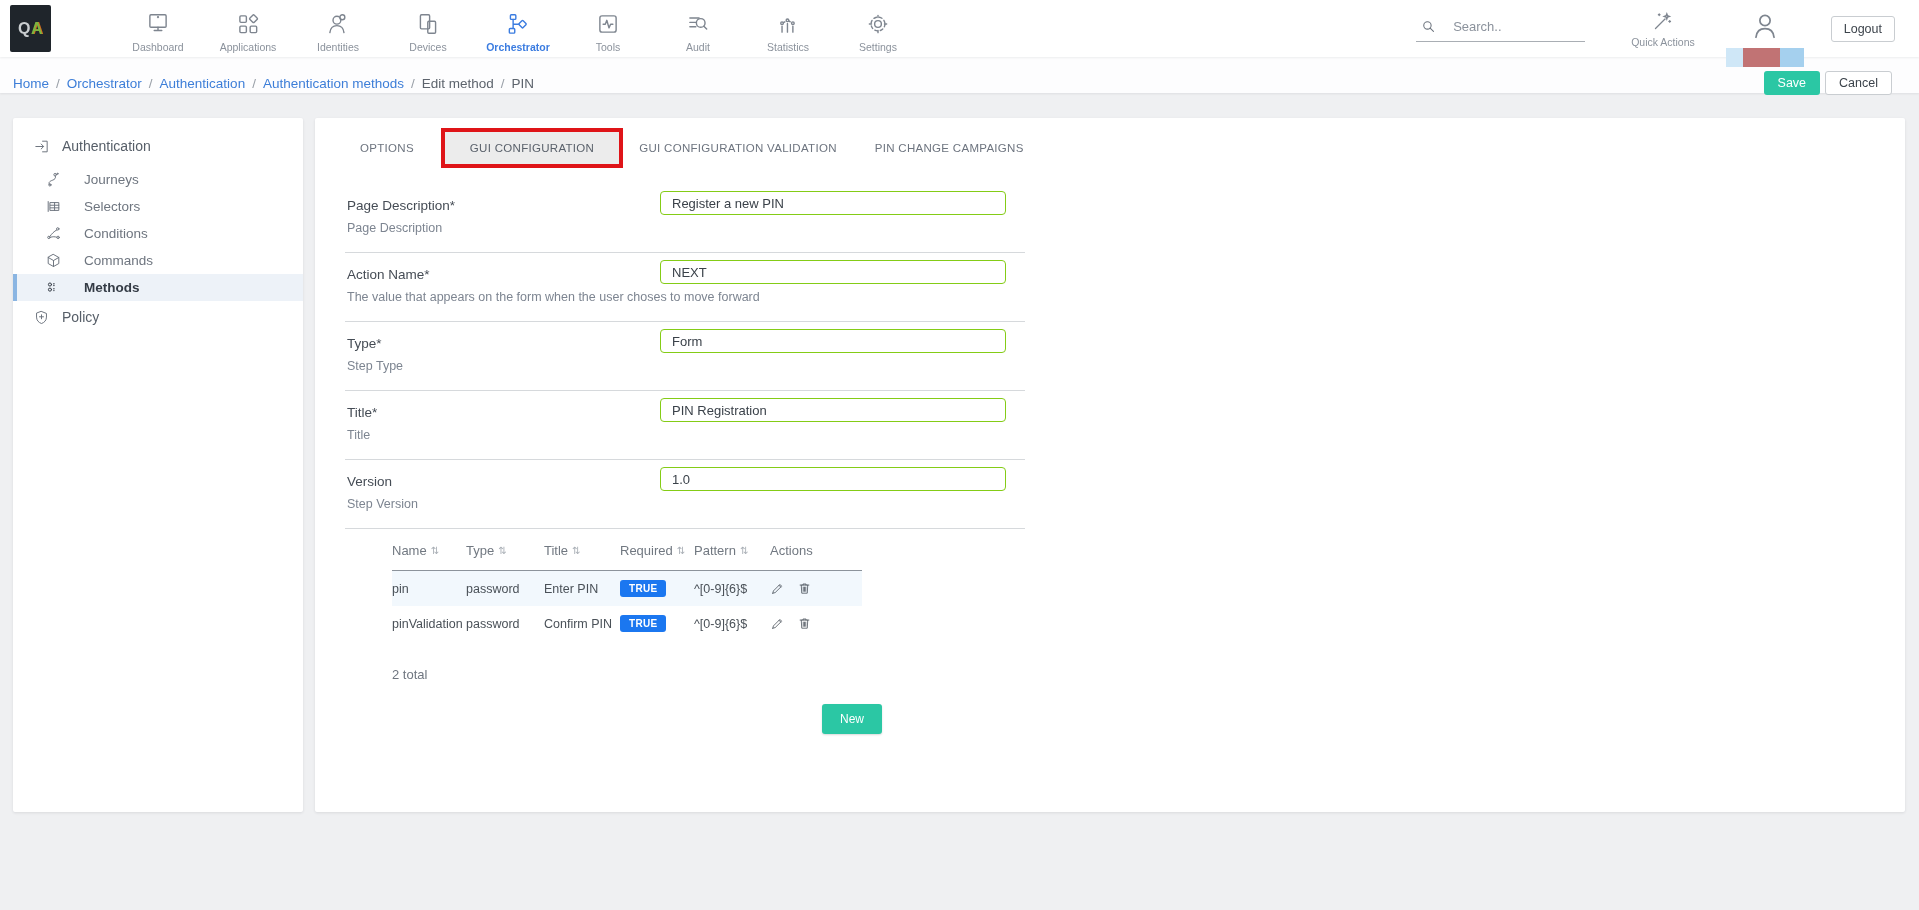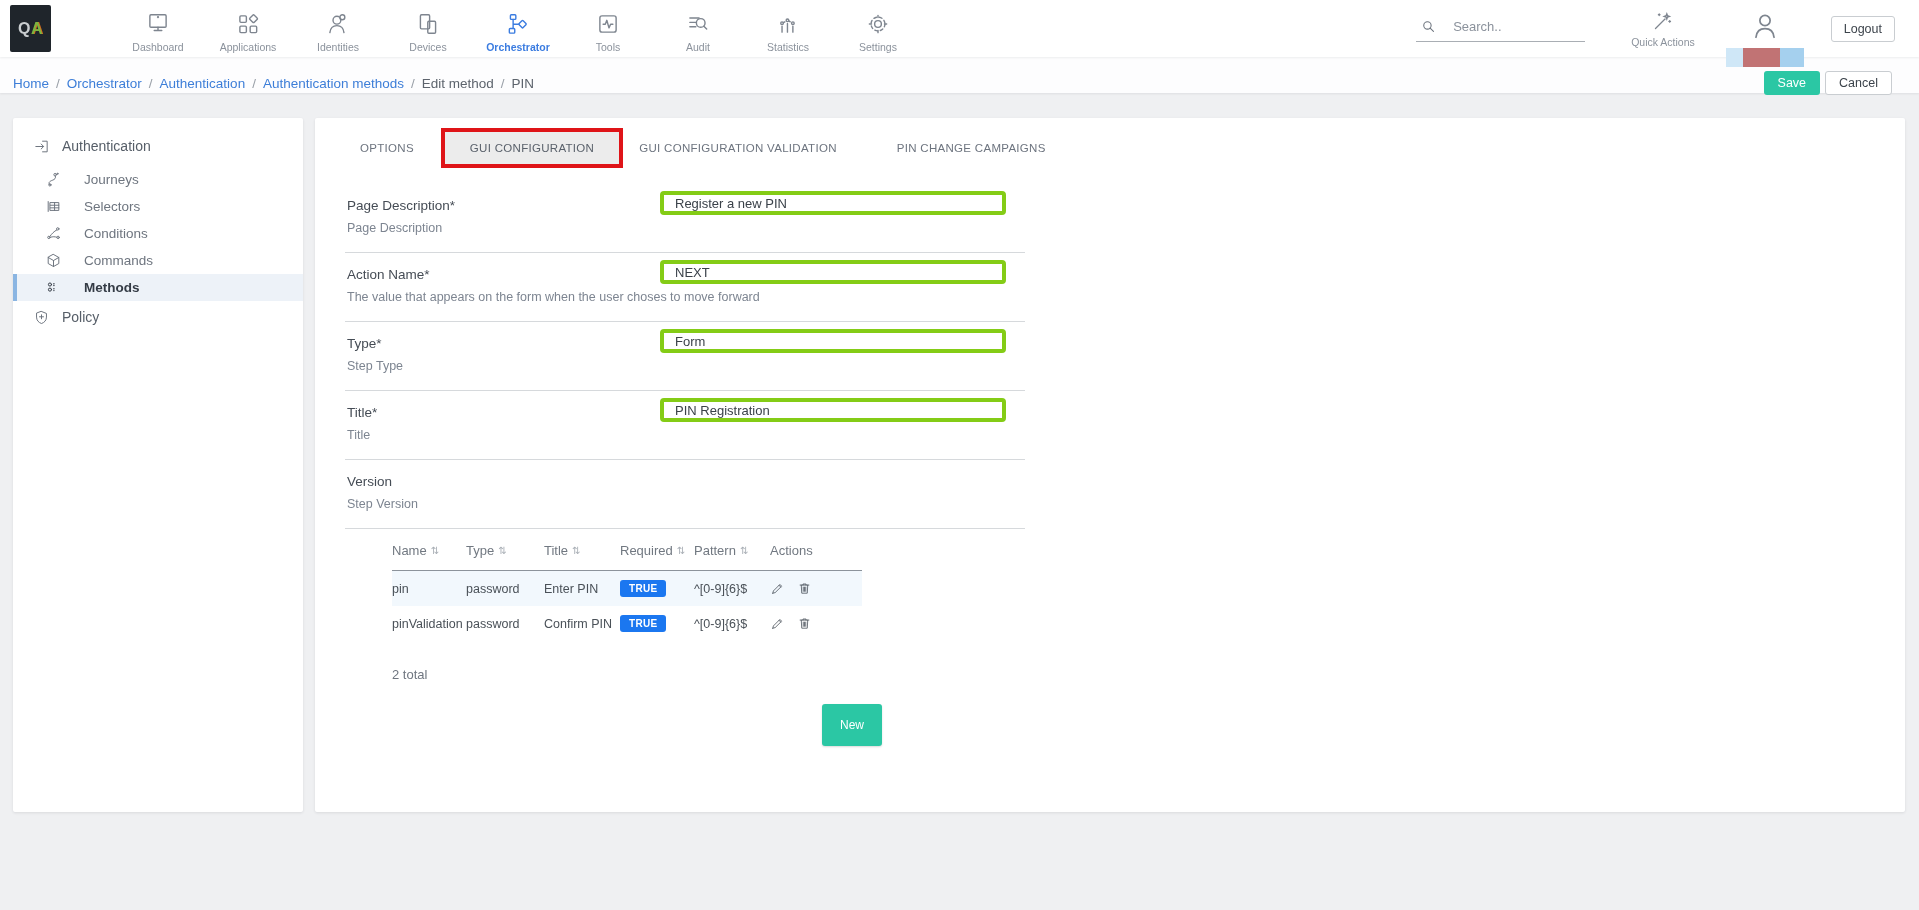--- a/index.html
+++ b/index.html
@@ -66,49 +66,49 @@
                       color:#343b45; font-weight:bold; }
   .side-item.active svg { stroke:#343b45; }
   .side-policy { }
 
   
   .tabs { display:flex; align-items:center; margin:10px 0 0 45px; }
   .tab { font-size:11.5px; letter-spacing:.3px; color:#6d747f; cursor:pointer; white-space:nowrap; }
   .annotation-box { margin-left:27px; border:4px solid #df1418; }
   .tab-active { background:#ececec; padding:10px 25px; color:#5a616b; }
   .tab-val { margin-left:16px; }
-  .tab-pin { margin-left:60px; }
+  .tab-pin { margin-left:38px; }
 
   
   .fields { margin:16px 0 0 30px; width:680px; }
   .field-row { position:relative; padding:14px 0 17px 2px; border-bottom:1px solid #d6d9dc; }
   .field-row.no-border { border-bottom:none; }
   .f-label { font-size:13.5px; color:#454c55; }
   .f-helper { font-size:12.5px; color:#7d8591; margin-top:8px; }
   .f-input { position:absolute; left:315px; top:7px; width:346px; height:24px;
-             border:4px solid #84cc16; border-radius:4px; padding:0 11px; font-size:13px; font-family:inherit;
+             border:1px solid #84cc16; border-radius:4px; padding:0 11px; font-size:13px; font-family:inherit;
              color:#3a4149; background:#fff; outline:none; }
 
   
   .ptable { margin:2px 0 0 77px; width:470px; font-size:12.5px; }
   .p-headrow { display:flex; align-items:center; height:40px; border-bottom:1px solid #8c939b; color:#717881; font-size:13px; }
   .p-row { display:flex; align-items:center; height:35px; color:#4a5158; }
   .p-row.alt { background:#f2f8fd; }
   .c-name{width:74px;} .c-type{width:78px;} .c-title{width:76px;} .c-req{width:74px;} .c-pat{width:76px;} .c-act{width:86px;}
   .th { cursor:pointer; display:flex; align-items:center; gap:4px; }
   .sort-glyph { font-size:10px; color:#a7adb4; }
   .badge-true { display:inline-block; background:#1b77f0; color:#fff; font-size:10px; font-weight:bold;
                 padding:3px 9px; border-radius:3px; letter-spacing:.3px; }
   .row-actions { display:flex; gap:12px; align-items:center; }
   .row-actions svg { width:15px; height:15px; stroke:#3f4750; fill:none; stroke-width:1.2; stroke-linecap:round; stroke-linejoin:round; cursor:pointer; }
 
   .total-line { margin:26px 0 0 77px; font-size:13px; color:#6f7680; }
   .new-wrap { width:567px; margin-top:22px; text-align:right; }
   .btn-new { background:#2bc7a4; border:none; color:#fff; font-size:12px; font-family:inherit;
-             padding:14px 18px; border-radius:3px; cursor:pointer; box-shadow:0 1px 2px rgba(0,0,0,.15);margin-left:39px; }
+             padding:8px 18px; border-radius:3px; cursor:pointer; box-shadow:0 1px 2px rgba(0,0,0,.15);margin-left:39px; }
 </style>
 </head>
 <body>
 
 <header class="topbar">
   <div class="logo">
     <span class="q">Q</span>
       <span class="a">A</span>
   </div>
 
@@ -349,20 +349,21 @@
         <input class="f-input" type="text" value="Form" style="">
       </div>
       <div class="field-row">
         <div class="f-label">Title*</div>
         <div class="f-helper">Title</div>
         <input class="f-input" type="text" value="PIN Registration" style="">
       </div>
       <div class="field-row">
         <div class="f-label">Version</div>
         <div class="f-helper">Step Version</div>
+        <input class="f-input" type="text" value="1.0" style="">
       </div>
     </div>
 
     <div class="ptable">
       <div class="p-headrow">
         <span class="c-name th">
             <span>Name</span>
             <span class="sort-glyph">⇅</span>
           </span>
         <span class="c-type th">

